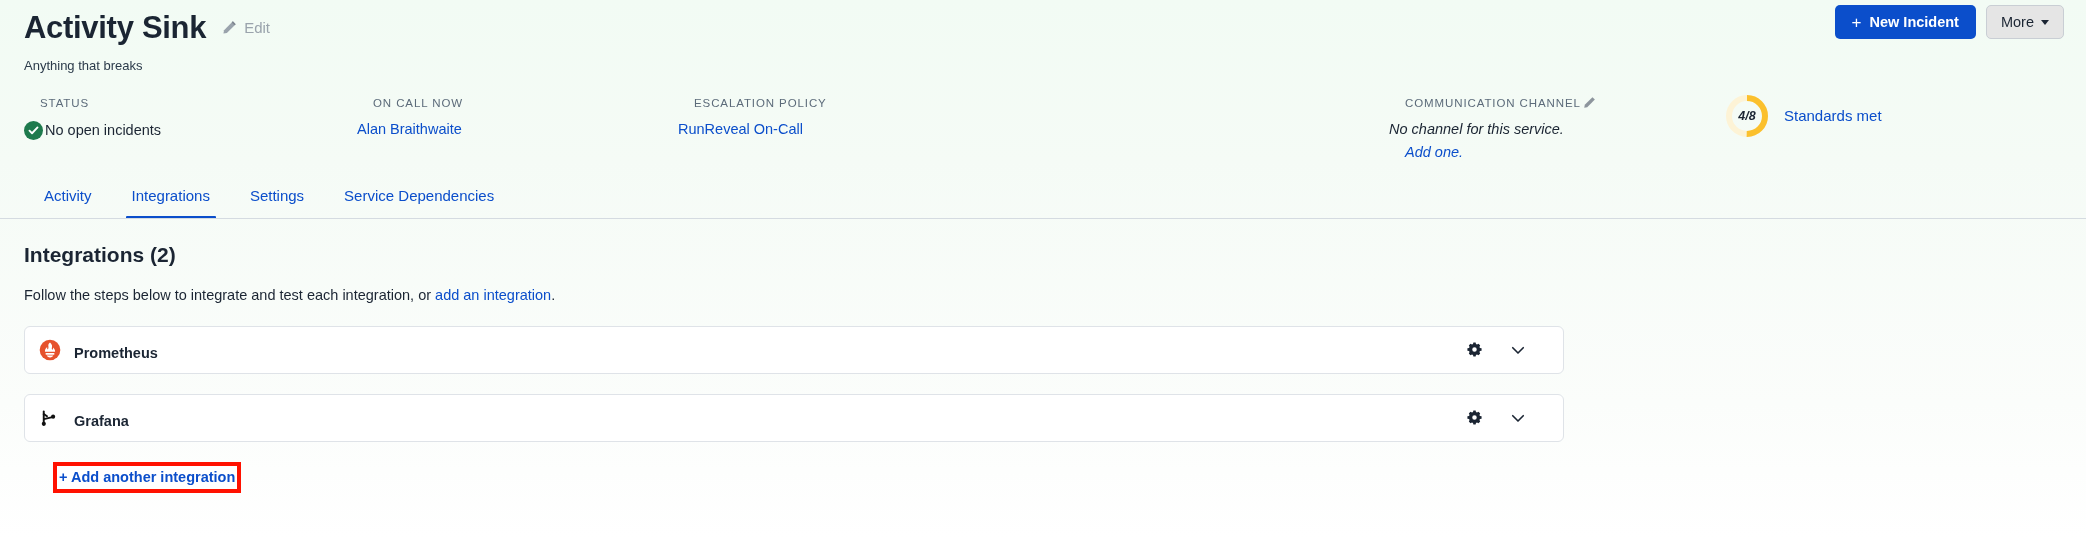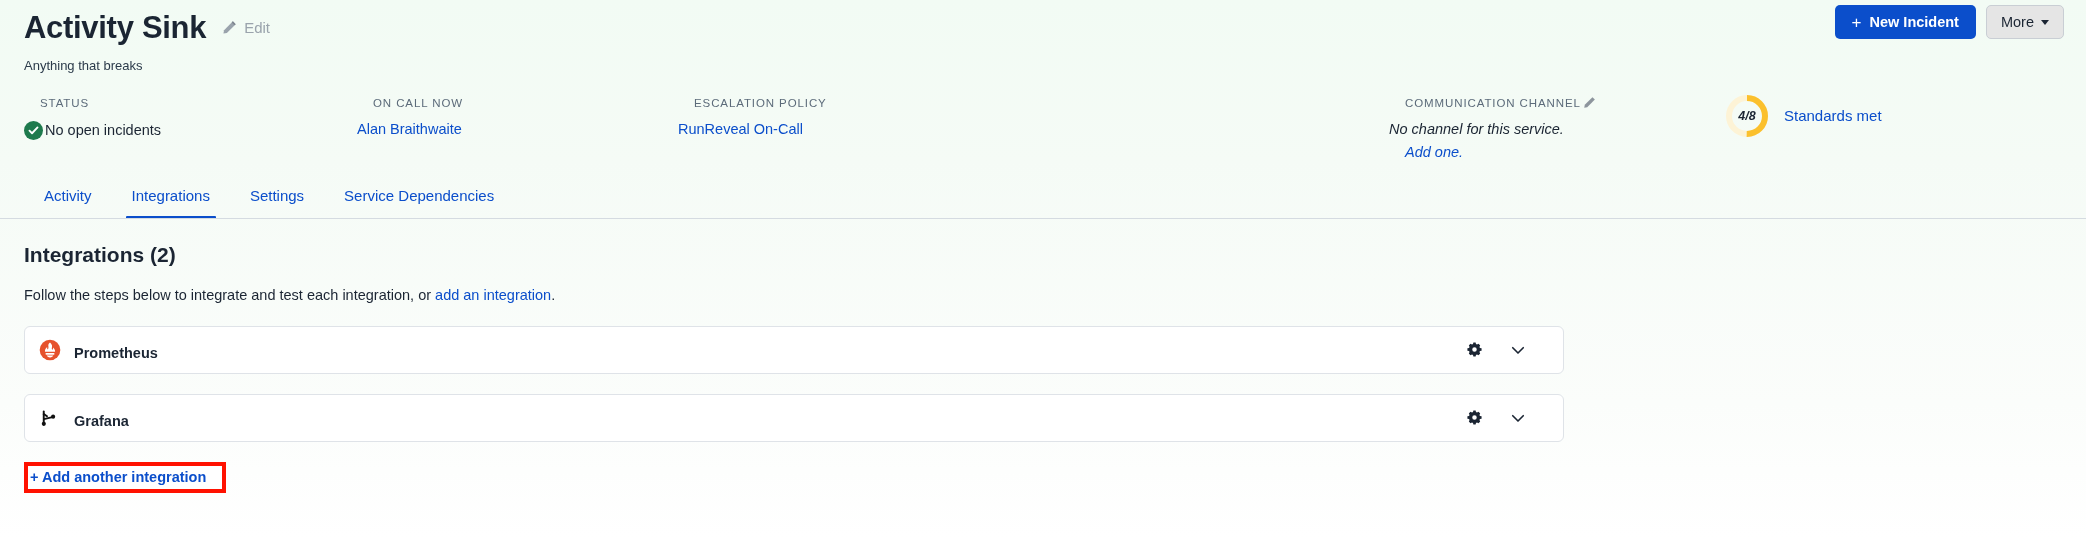--- a/index.html
+++ b/index.html
@@ -103,21 +103,21 @@
     border-radius: 6px; display: flex; align-items: center; padding: 0 14px;
     margin-bottom: 20px;
   }
   .card-left { display: flex; align-items: flex-end; gap: 13px; flex: 1; }
   .card-name { font-size: 14.5px; font-weight: 700; color: #1b2533; }
   .card-right { display: flex; align-items: center; gap: 26px; padding-right: 22px; }
   .icon-btn { cursor: pointer; display: flex; align-items: center; justify-content: center; }
   .icon-btn svg { display: block; }
   .logo { width: 22px; height: 22px; flex: none; display: block; }
 
-  .add-wrap { display: inline-block; border: 4px solid #ff1100; padding: 2px 16px 3px 2px; background: #fff; }
+  .add-wrap { display: inline-block; border: 4px solid #ff1100; padding: 2px 2px 3px 2px; background: #fff; margin-left: 29px; }
   .add-link { font-size: 14.5px; font-weight: 600; color: #0b4ecb; cursor: pointer; white-space: nowrap; }
 </style>
 </head>
 <body>
 
 <div class="page">
 
   <div class="hdr">
     <div class="title-row">
       <div class="svc-title">Activity Sink</div>

